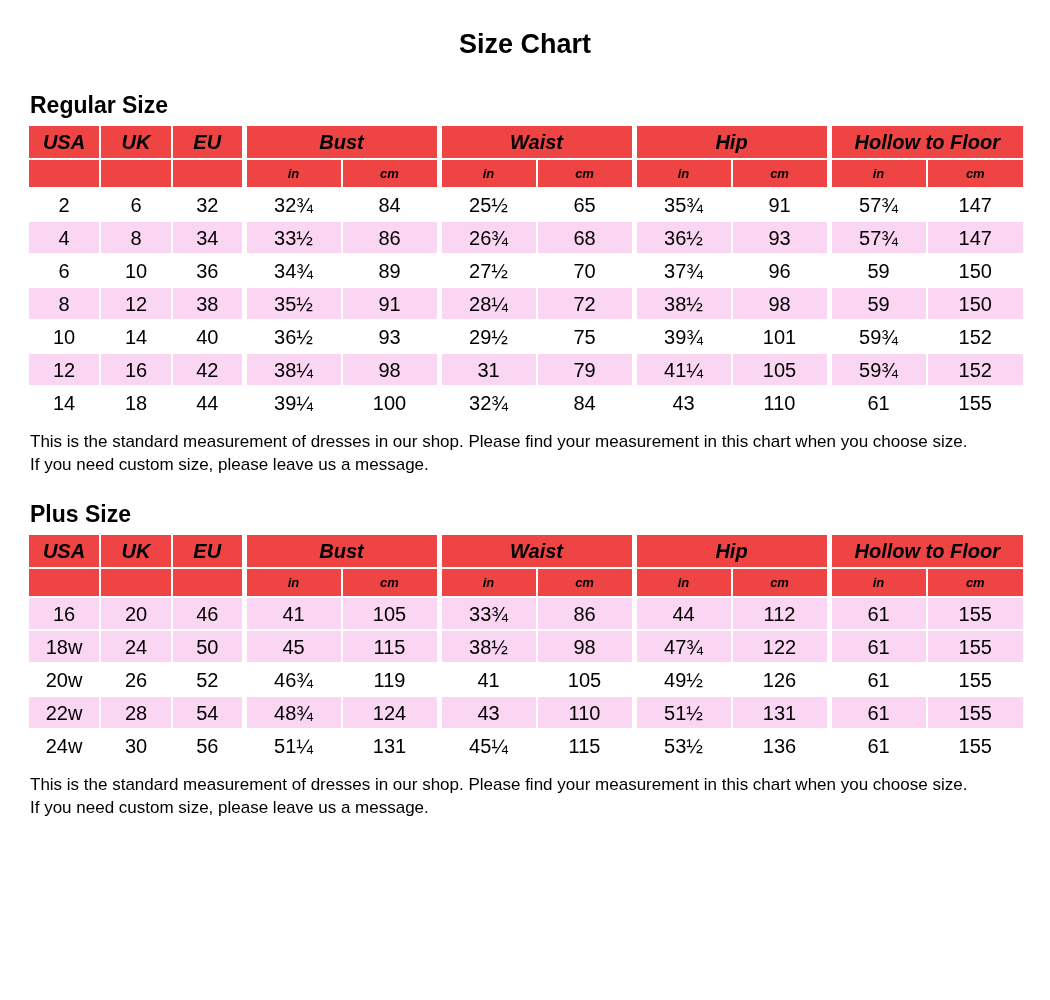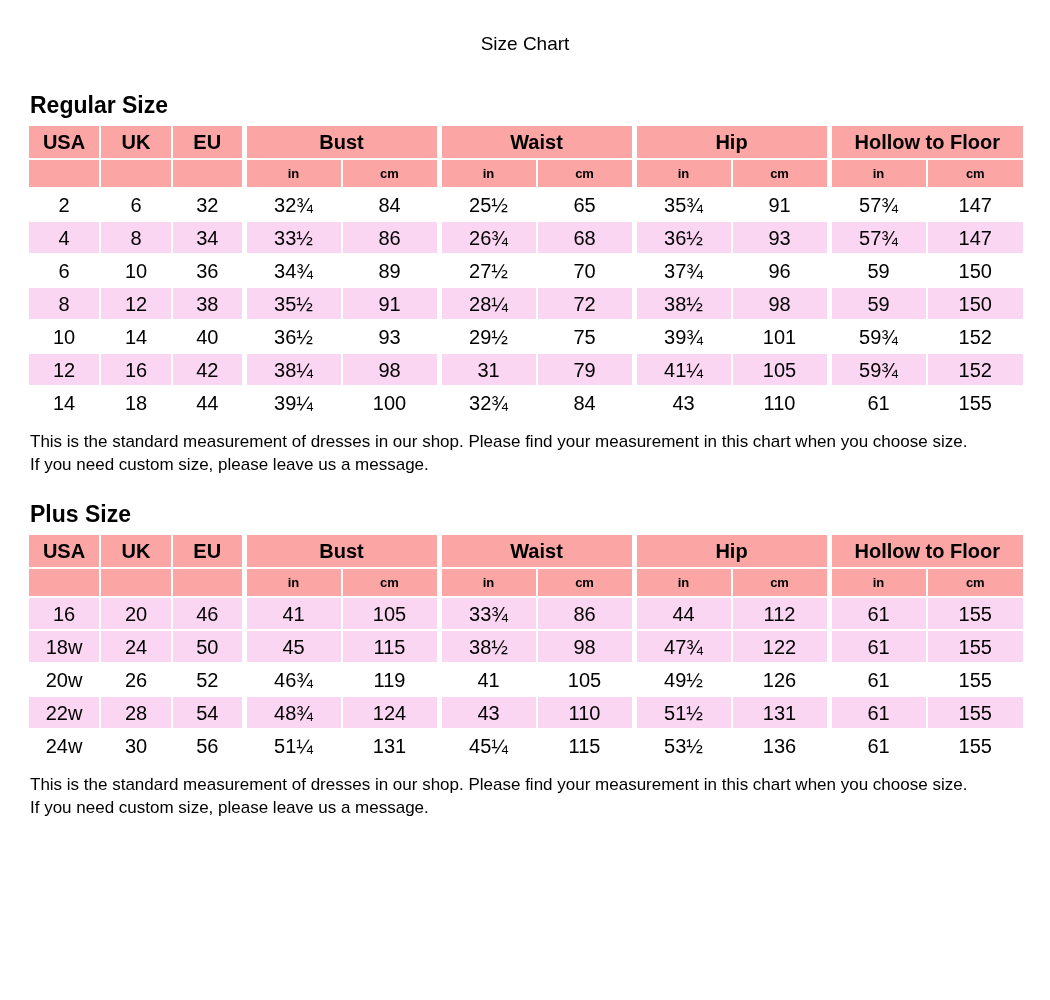--- a/index.html
+++ b/index.html
@@ -8,22 +8,22 @@
     background: #ffffff;
     width: 1050px;
     height: 1000px;
     font-family: "Liberation Sans", sans-serif;
     color: #000000;
     -webkit-font-smoothing: antialiased;
   }
   .page-title {
     margin: 28px 0 0 0;
     text-align: center;
-    font-size: 19px;
-    font-weight: normal;
+    font-size: 27px;
+    font-weight: bold;
     line-height: 32px;
   }
   .section {
     margin: 0 27px;
   }
   .section-heading {
     font-size: 23px;
     font-weight: bold;
     line-height: 26px;
     margin: 0 0 6px 3px;
@@ -46,23 +46,24 @@
     border: 2px solid #ffffff;
     text-align: center;
     vertical-align: middle;
     padding: 0;
     font-size: 20px;
     line-height: 1;
     overflow: hidden;
     white-space: nowrap;
   }
   table.size-table th {
-    background: #fca5a5;
+    background: #ef4444;
     font-weight: bold;
     height: 32px;
+    font-style: italic;
   }
   table.size-table tr.subhead th {
     height: 27px;
     font-size: 13px;
   }
   table.size-table td { height: 31px; }
   table.size-table tr.pink  td { background: #fbd6f3; }
   table.size-table tr.white td { background: #ffffff; }
   
   table.size-table .gs { border-left-width: 5px; }

